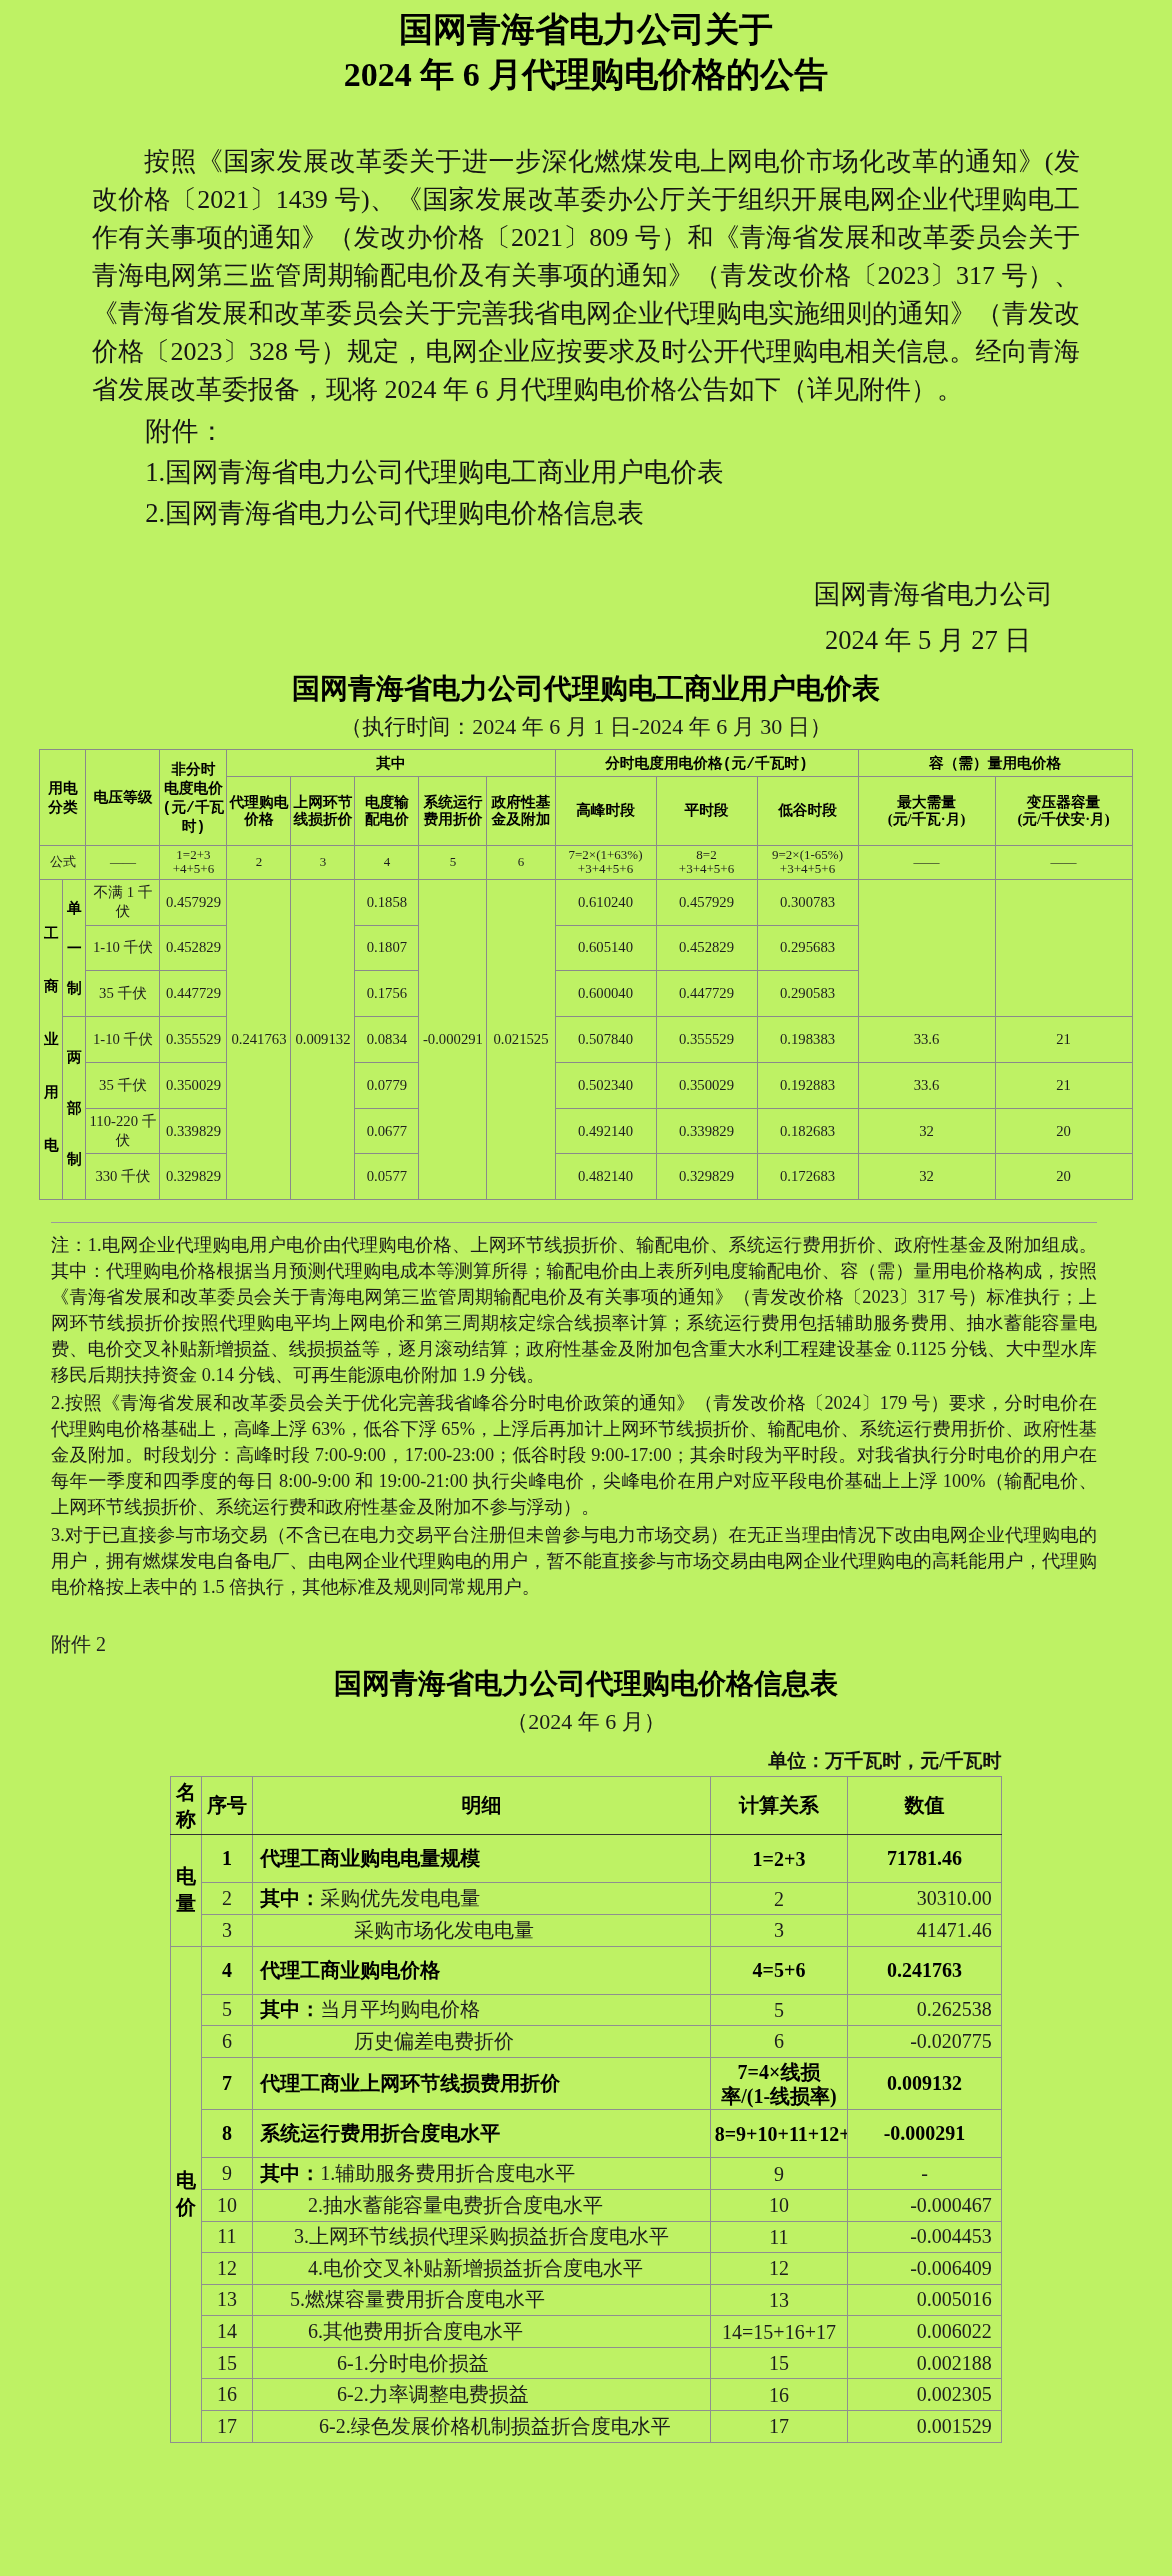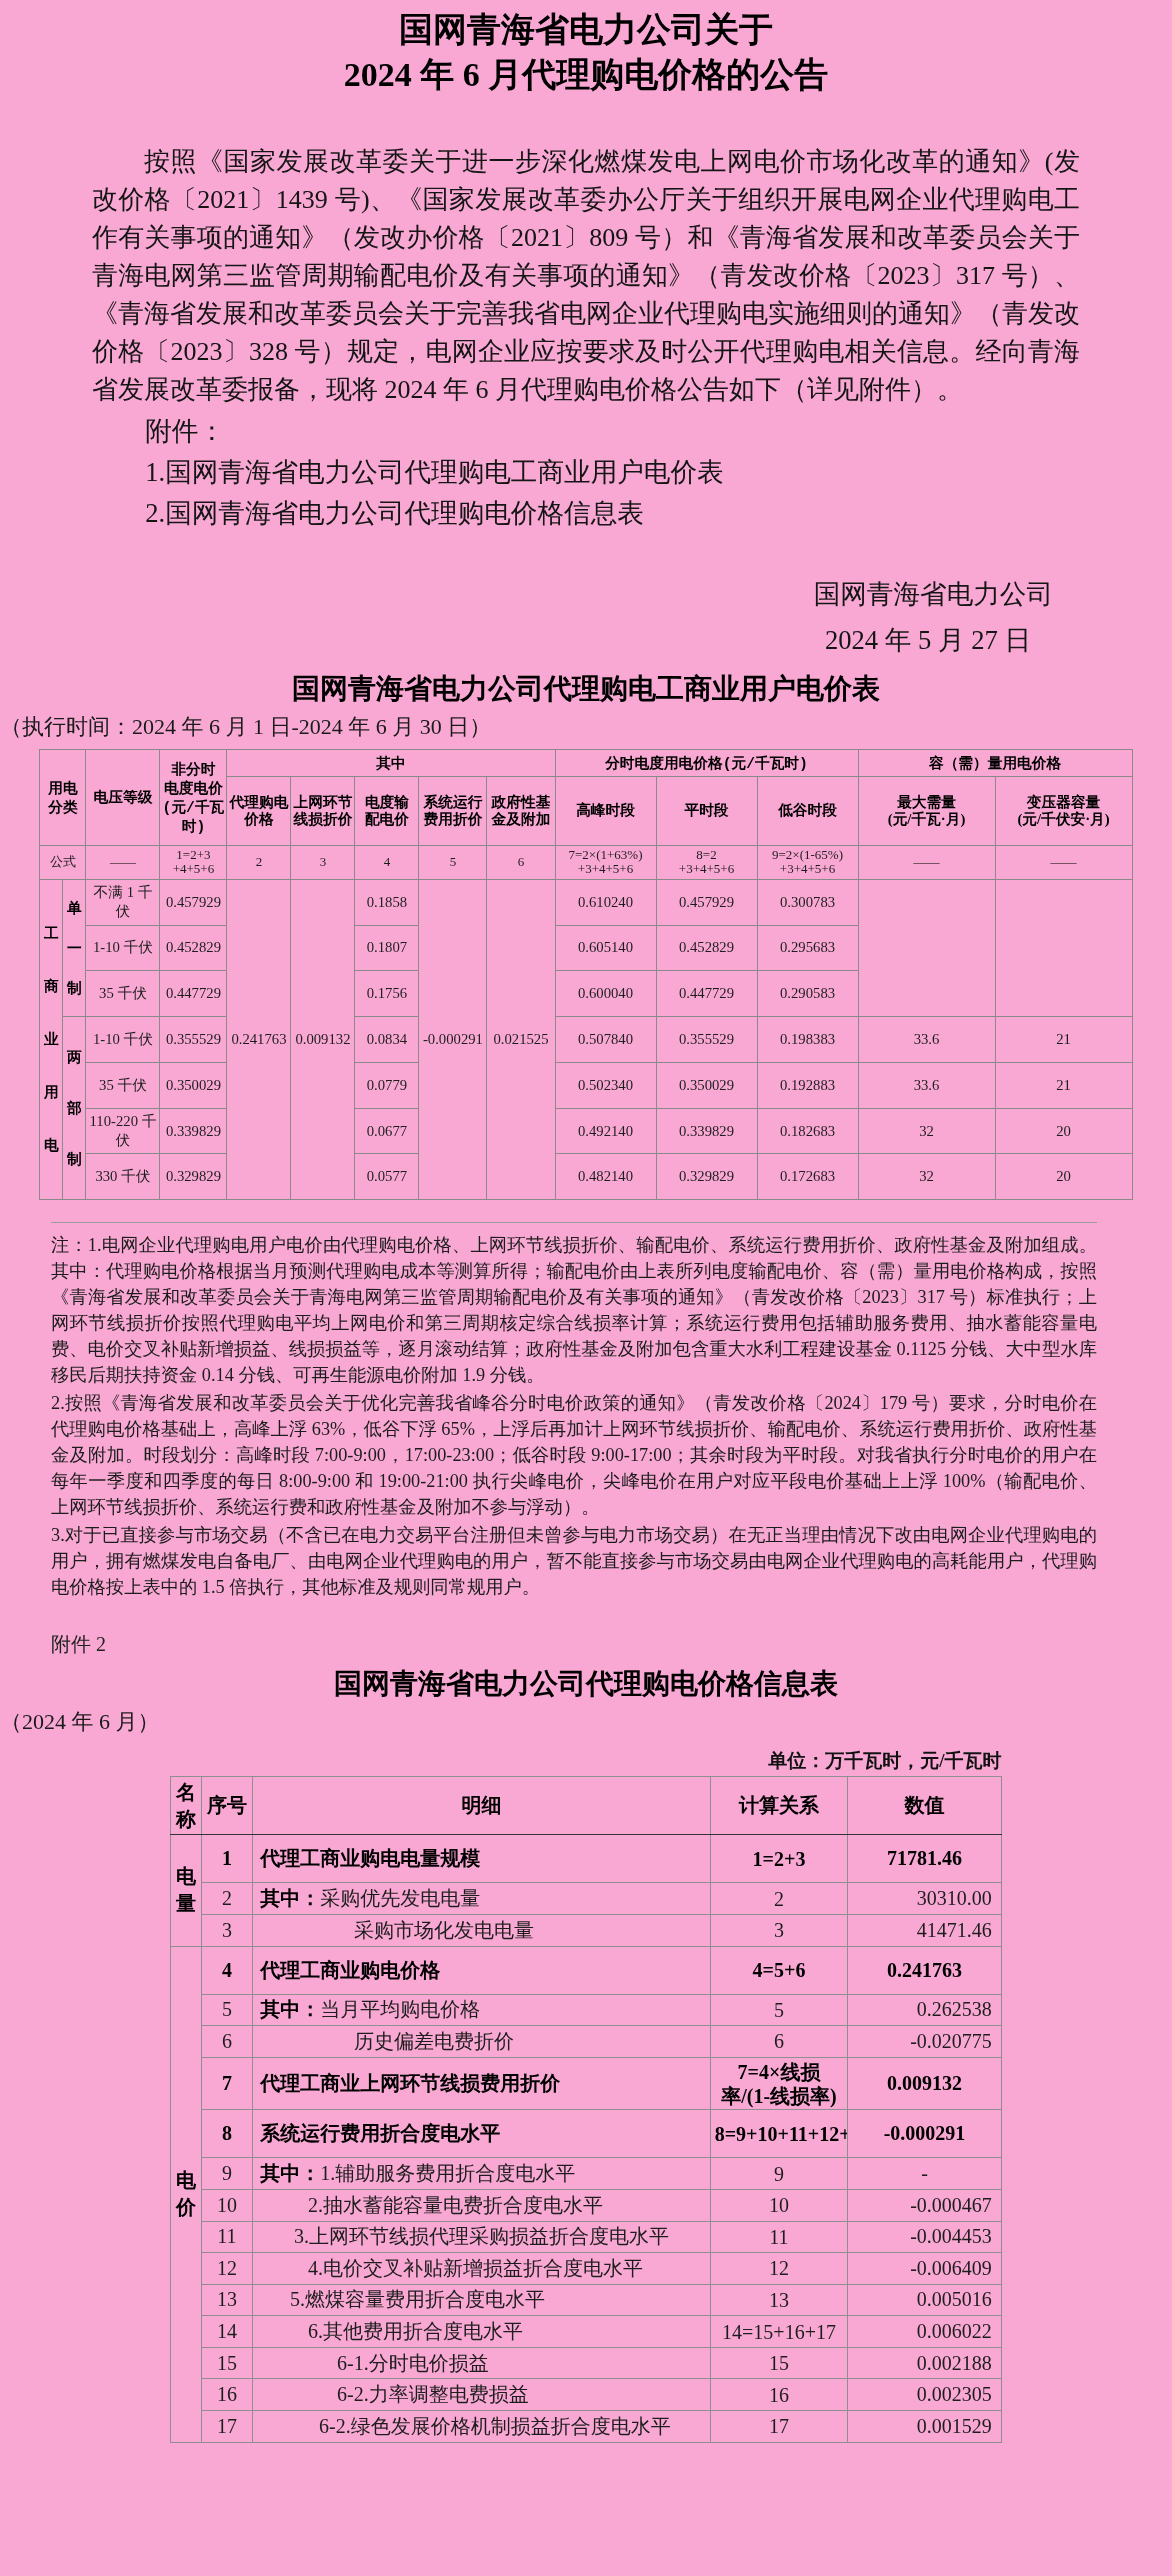--- a/index.html
+++ b/index.html
@@ -1,29 +1,29 @@
 <!DOCTYPE html>
 <html style="font-size:14.7px"><head>
 <meta charset="utf-8">
 <title>公告</title>
 <style>
   html,body{margin:0;padding:0;background:#ffffff;color:#111;}
   body{width:1172px;font-family:"Liberation Serif","DejaVu Serif",serif;}
-  .page{width:1172px;min-height:2576px;background:#f9a8d4;overflow:hidden;}
+  .page{width:1172px;min-height:2576px;background:#bef264;overflow:hidden;}
 
   .doc-title{margin-top:7.3px;text-align:center;font-weight:bold;font-size:34px;line-height:45px;color:#000;}
   .para{margin:46px 92px 0 92px;font-size:26px;line-height:38px;text-align:justify;text-indent:2em;color:#151515;}
   .attach-block{margin:1.8px 92px 0 92px;font-size:26.6px;line-height:41px;color:#151515;}
   .attach-block div{text-indent:2em;}
   .signature{margin-top:37px;padding-right:119px;text-align:right;font-size:26.6px;line-height:46px;color:#151515;}
   .signature .date{padding-right:22px;}
 
   .att-label{margin:31px 0 0 51px;font-size:20px;color:#222;}
   .tbl-title{margin-top:7.3px;text-align:center;font-weight:bold;font-size:28px;color:#000;}
-  .tbl-sub{margin-top:3.7px;text-align:left;font-size:22px;color:#1a1a1a;}
+  .tbl-sub{margin-top:3.7px;text-align:center;font-size:22px;color:#1a1a1a;}
   .unit-line{width:831px;margin:11px auto 1.8px auto;text-align:right;font-weight:bold;font-size:19px;color:#111;}
 
   table{border-collapse:collapse;table-layout:fixed;}
   .t1{width:1092px;margin:7.3px auto 0 auto;font-size:14.7px;text-align:center;color:#1d1d1d;}
   .t1 th,.t1 td{border:0.9px solid #8a8a8a;padding:0.9px 1.8px;white-space:pre-line;vertical-align:middle;overflow:hidden;}
   .t1{border:1.8px solid #000;}
   .t1 thead th{font-weight:bold;color:#000;}
   .t1 .grp-row th{height:24px;font-family:Liberation Mono, monospace;}
   .t1 .sub-row th{height:66px;line-height:17.4px;}
   .t1 .formula-row td{height:31px;font-size:13px;line-height:14.7px;}

